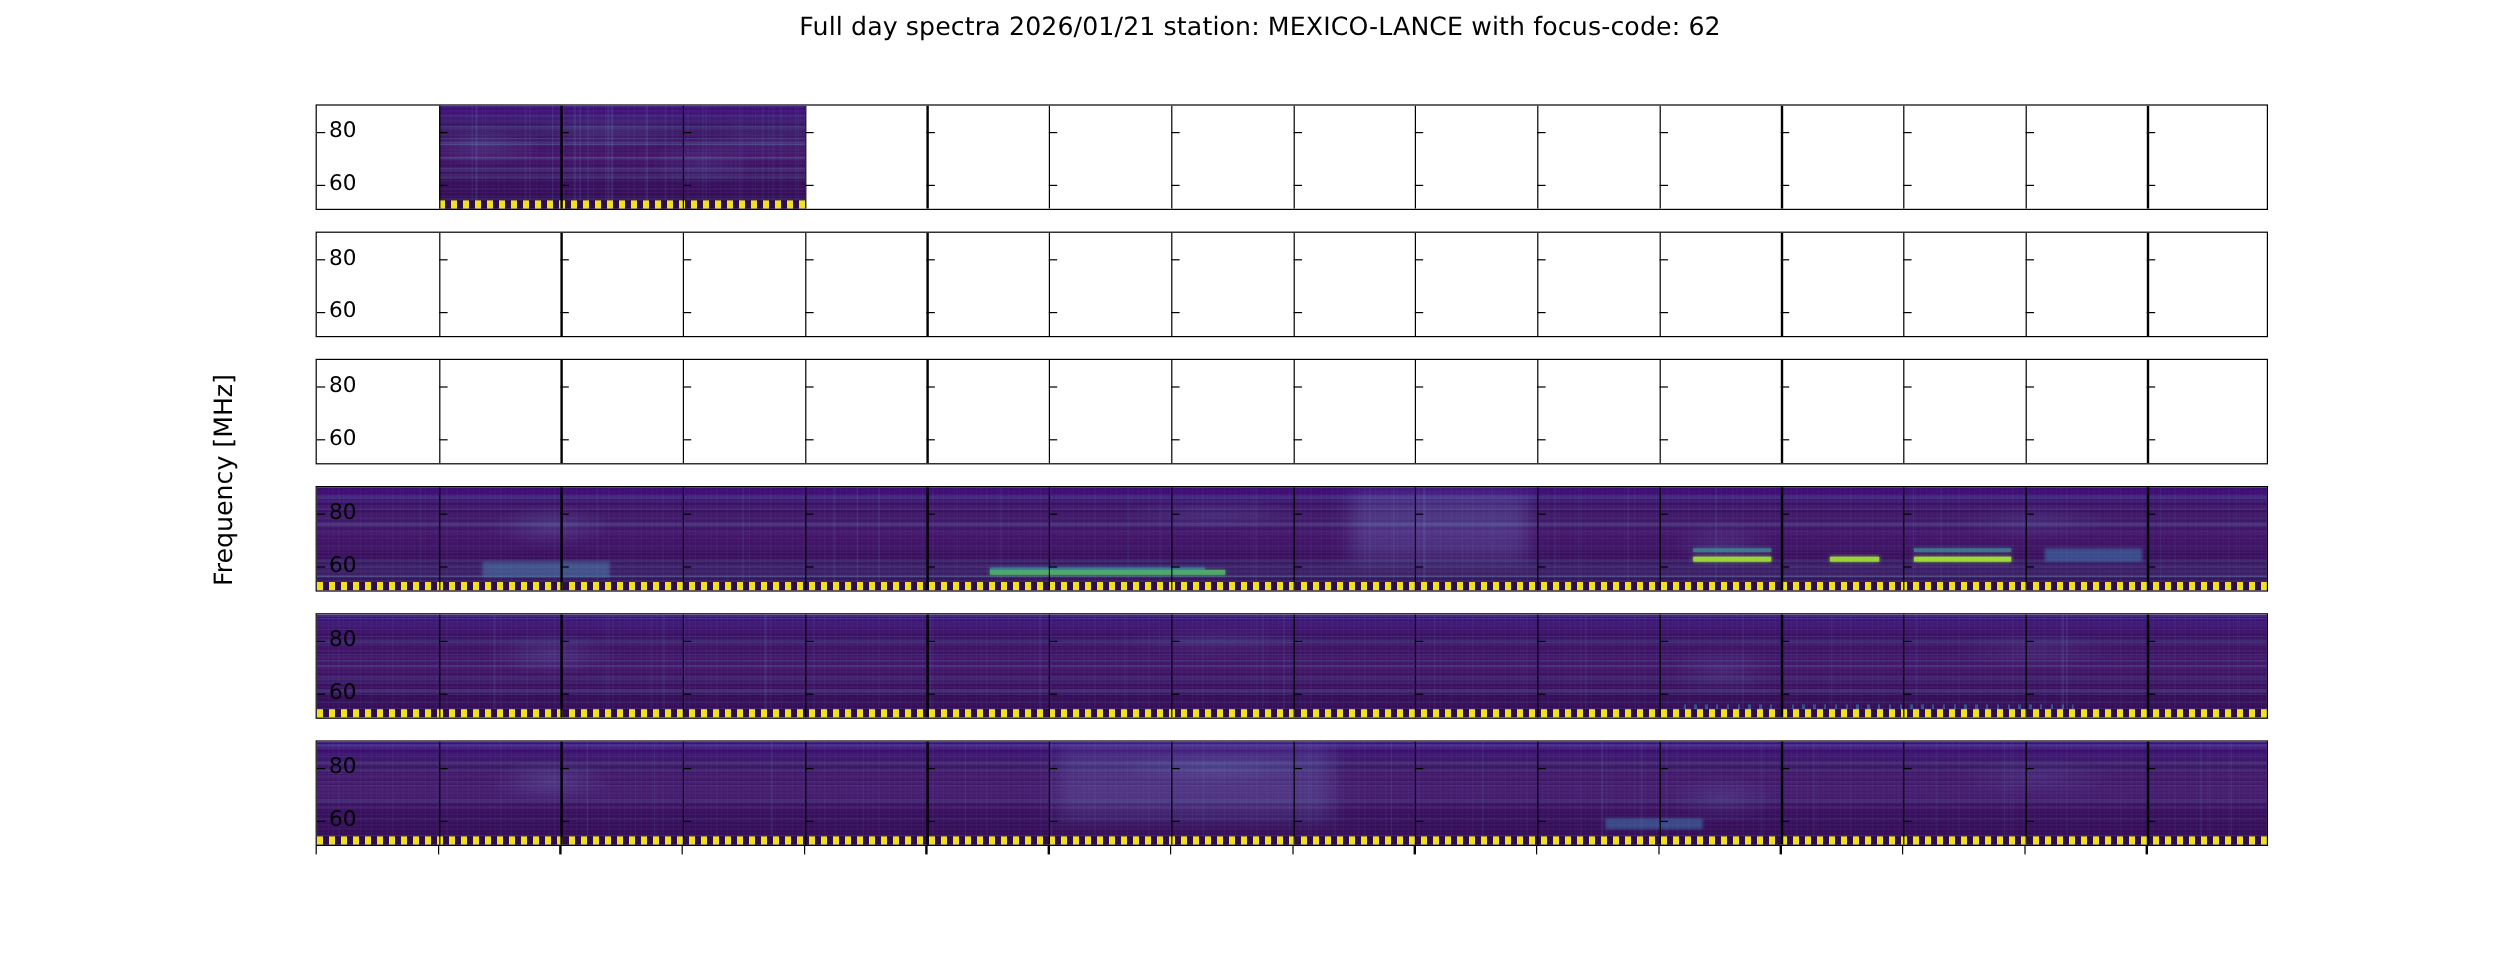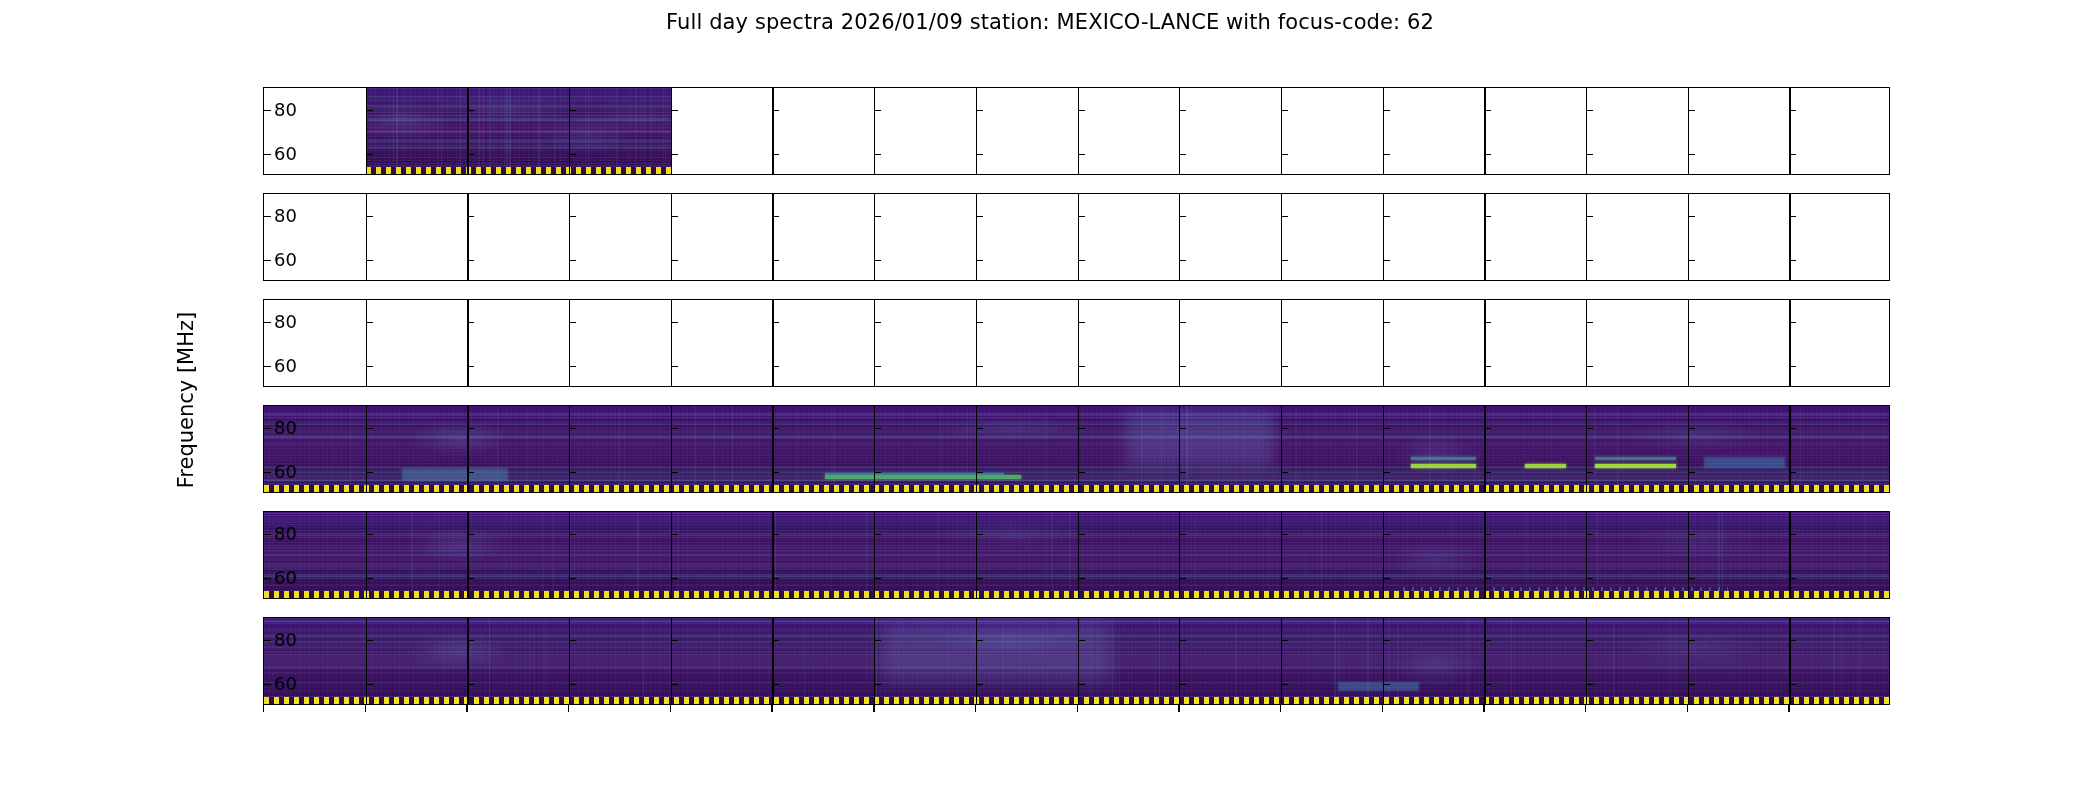--- a/index.html
+++ b/index.html
@@ -141,21 +141,21 @@
 
   
   .streak {
     position: absolute;
     pointer-events: none;
   }
 </style>
 </head>
 <body>
 
-<div id="figure-title">Full day spectra 2026/01/09 station: MEXICO-LANCE with focus-code: 62</div>
+<div id="figure-title">Full day spectra 2026/01/21 station: MEXICO-LANCE with focus-code: 62</div>
 
 <div id="ylabel">Frequency [MHz]</div>
 
 <div id="plot-stack">
     <div class="panel-row" style="top: 0px;">
       <div class="data-band" style="left: 101.688px; width: 305.062px;">
         <div class="tex-base"></div>
         <div class="tex-blotch" style="opacity: 0.72;"></div>
         <div class="streak" style="left: 0px; width: 100%; top: 53.0645px; height: 2px; background: rgba(120, 190, 220, 0.043);"></div>
         <div class="streak" style="left: 0px; width: 100%; top: 31.1659px; height: 2px; background: rgba(120, 190, 220, 0.1);"></div>

